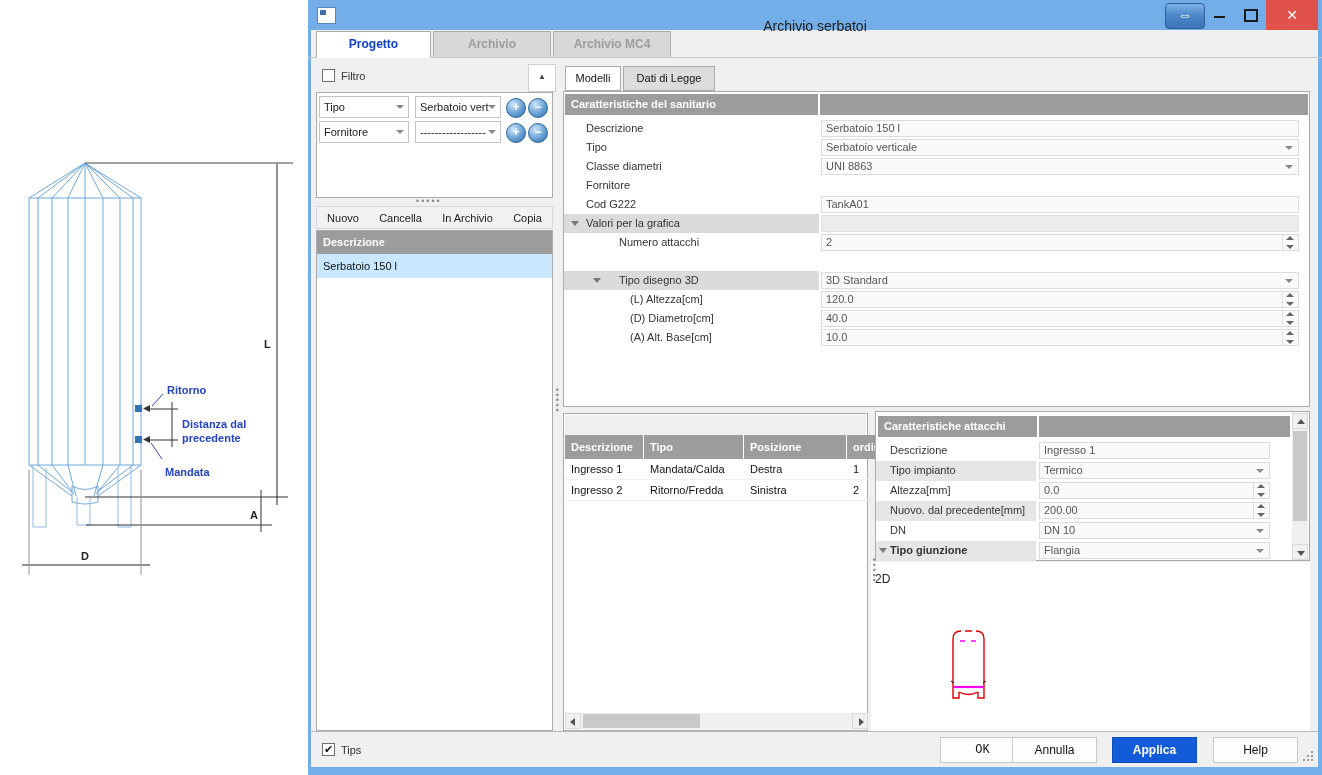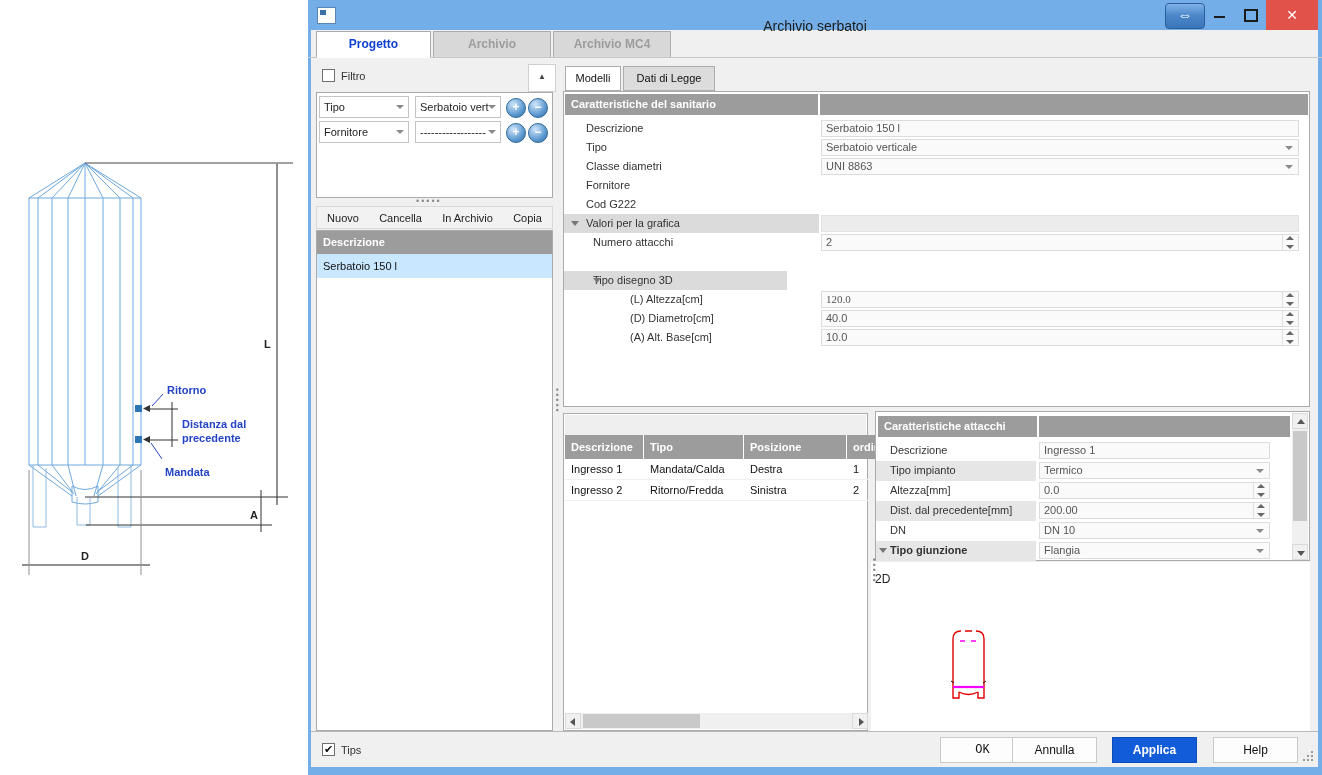--- a/index.html
+++ b/index.html
@@ -56,21 +56,21 @@
   #model-list .row{position:absolute;left:0;top:23px;width:100%;height:24px;background:#C9E7FF;line-height:24px;padding-left:6px;box-sizing:border-box;color:#111;}
   
   .dtab{position:absolute;top:66px;height:25px;box-sizing:border-box;border:1px solid #ACACAC;text-align:center;line-height:23px;font-size:11px;color:#111;}
   .dtab.active{background:#fff;z-index:2;}
   .dtab.inactive{background:#DCDCDC;}
   
   .panel{position:absolute;background:#fff;border:1px solid #ABABAB;box-sizing:border-box;}
   .ghead{position:absolute;background:#9C9C9C;color:#fff;font-weight:bold;line-height:21px;padding-left:6px;box-sizing:border-box;height:21px;}
   .pr{position:absolute;left:0;width:100%;height:19px;}
   .pl{position:absolute;left:0;top:0;height:100%;line-height:19px;color:#333;box-sizing:border-box;}
-  .ind1{padding-left:22px;} .ind2{padding-left:29px;} .ind3{padding-left:66px;}
+  .ind1{padding-left:22px;} .ind2{padding-left:55px;} .ind3{padding-left:66px;}
   .pl.shade{background:#DBDBDB;}
   .pv{position:absolute;top:1px;height:17px;background:#FAFAFA;border:1px solid #DCDCDC;box-sizing:border-box;
       line-height:15px;padding:0 4px;color:#555;overflow:hidden;white-space:nowrap;}
   .pv.groupfill{background:#ECECEC;border-color:#E2E2E2;}
   .grp-arr{position:absolute;top:7px;width:0;height:0;border:4px solid transparent;border-top:5px solid #777;border-bottom:none;}
   .spin{position:absolute;right:1px;top:0;width:14px;height:100%;border-left:1px solid #E0E0E0;}
   .spin .up,.spin .dn{position:absolute;left:3px;width:0;height:0;border:4px solid transparent;}
   .spin .up{top:1px;border-bottom:4px solid #666;border-top:none;}
   .spin .dn{bottom:1px;border-top:4px solid #666;border-bottom:none;}
   .folder-btn{position:absolute;top:1px;width:19px;height:17px;background:#FDFDFD;border:1px solid #C9C9C9;box-sizing:border-box;}
@@ -230,41 +230,43 @@
       </div>
       <div class="pr" style="top:65px;">
         <div class="pl ind1">Classe diametri</div>
         <div class="pv" style="left:257px;width:478px;"><span>UNI 8863</span><span class="arr" style="right:5px;"></span></div>
       </div>
       <div class="pr" style="top:84px;">
         <div class="pl ind1">Fornitore</div>
       </div>
       <div class="pr" style="top:103px;">
         <div class="pl ind1">Cod G222</div>
+        <div class="pv" style="left:257px;width:478px;"><span>TankA01</span></div>
       </div>
       <div class="pr" style="top:122px;">
         <div class="pl ind1 shade" style="width:255px;">Valori per la grafica</div>
         <span class="grp-arr" style="left:7px;"></span>
         <div class="pv groupfill" style="left:257px;width:478px;"></div>
       </div>
       <div class="pr" style="top:141px;">
         <div class="pl ind2">Numero attacchi</div>
         <div class="pv" style="left:257px;width:478px;"><span>2</span>
           <span class="spin">
               <span class="up"></span>
               <span class="dn"></span>
             </span></div>
       </div>
       <div class="pr" style="top:179px;">
-        <div class="pl ind2 shade" style="width:223px;">Tipo disegno 3D</div>
+        <div class="pl ind2 shade" style="width:255px;">Tipo disegno 3D</div>
         <span class="grp-arr" style="left:29px;"></span>
+        <div class="pv" style="left:257px;width:478px;"><span>3D Standard</span><span class="arr" style="right:5px;"></span></div>
       </div>
       <div class="pr" style="top:198px;">
         <div class="pl ind3">(L) Altezza[cm]</div>
-        <div class="pv" style="left:257px;width:478px;font-family:Liberation Serif, serif;"><span>120.0</span>
+        <div class="pv" style="left:257px;width:478px;"><span>120.0</span>
           <span class="spin">
               <span class="up"></span>
               <span class="dn"></span>
             </span></div>
       </div>
       <div class="pr" style="top:217px;">
         <div class="pl ind3">(D) Diametro[cm]</div>
         <div class="pv" style="left:257px;width:478px;"><span>40.0</span>
           <span class="spin">
               <span class="up"></span>
@@ -328,21 +330,21 @@
       </div>
       <div class="pr" style="top:69px;height:20px;">
         <div class="pl" style="padding-left:14px;width:160px;">Altezza[mm]</div>
         <div class="pv" style="left:163px;width:231px;"><span>0.0</span>
           <span class="spin">
               <span class="up"></span>
               <span class="dn"></span>
             </span></div>
       </div>
       <div class="pr" style="top:89px;height:20px;">
-        <div class="pl shade" style="padding-left:14px;width:160px;background:#E6E6E6;">Dist. dal precedente[mm]</div>
+        <div class="pl shade" style="padding-left:14px;width:160px;background:#E6E6E6;">Nuovo. dal precedente[mm]</div>
         <div class="pv" style="left:163px;width:231px;"><span>200.00</span>
           <span class="spin">
               <span class="up"></span>
               <span class="dn"></span>
             </span></div>
       </div>
       <div class="pr" style="top:109px;height:20px;">
         <div class="pl" style="padding-left:14px;width:160px;">DN</div>
         <div class="pv" style="left:163px;width:231px;"><span>DN 10</span><span class="arr" style="right:5px;"></span></div>
       </div>

